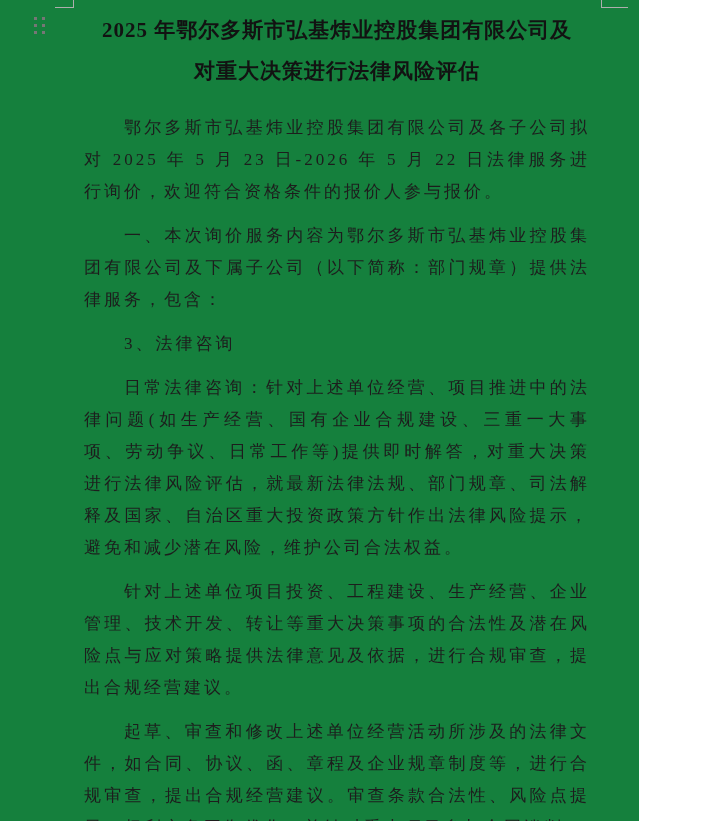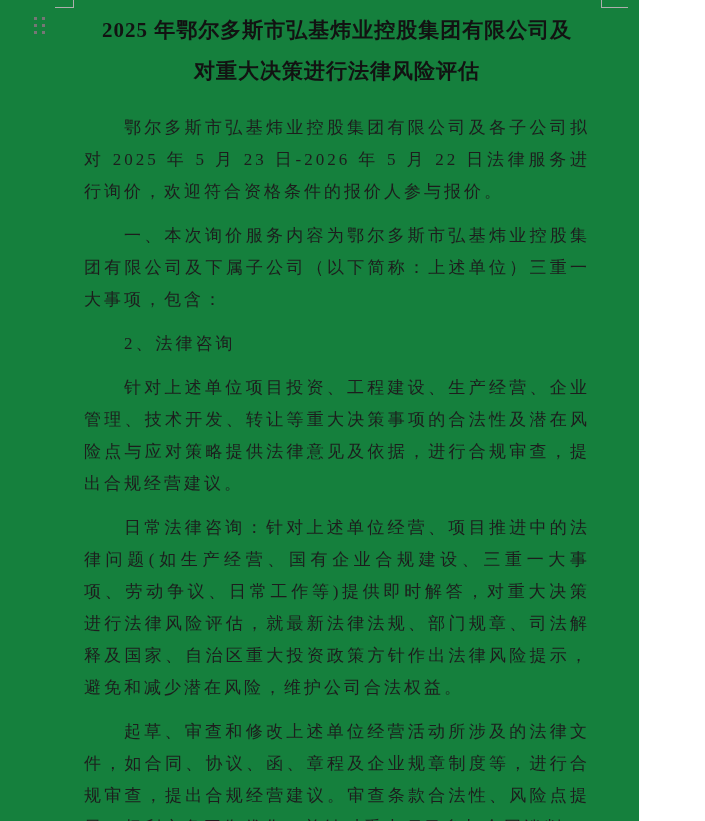--- a/index.html
+++ b/index.html
@@ -97,20 +97,20 @@
     <span class="dot"></span>
   </div>
 
   <div class="doc-title">
     <div>2025 年鄂尔多斯市弘基炜业控股集团有限公司及</div>
     <div>对重大决策进行法律风险评估</div>
   </div>
 
   <div class="doc-body">
     <p>鄂尔多斯市弘基炜业控股集团有限公司及各子公司拟对 2025 年 5 月 23 日-2026 年 5 月 22 日法律服务进行询价，欢迎符合资格条件的报价人参与报价。</p>
-    <p>一、本次询价服务内容为鄂尔多斯市弘基炜业控股集团有限公司及下属子公司（以下简称：上述单位）三重一大事项，包含：</p>
-    <p>2、法律咨询</p>
+    <p>一、本次询价服务内容为鄂尔多斯市弘基炜业控股集团有限公司及下属子公司（以下简称：部门规章）提供法律服务，包含：</p>
+    <p>3、法律咨询</p>
+    <p>日常法律咨询：针对上述单位经营、项目推进中的法律问题(如生产经营、国有企业合规建设、三重一大事项、劳动争议、日常工作等)提供即时解答，对重大决策进行法律风险评估，就最新法律法规、部门规章、司法解释及国家、自治区重大投资政策方针作出法律风险提示，避免和减少潜在风险，维护公司合法权益。</p>
     <p>针对上述单位项目投资、工程建设、生产经营、企业管理、技术开发、转让等重大决策事项的合法性及潜在风险点与应对策略提供法律意见及依据，进行合规审查，提出合规经营建议。</p>
-    <p>日常法律咨询：针对上述单位经营、项目推进中的法律问题(如生产经营、国有企业合规建设、三重一大事项、劳动争议、日常工作等)提供即时解答，对重大决策进行法律风险评估，就最新法律法规、部门规章、司法解释及国家、自治区重大投资政策方针作出法律风险提示，避免和减少潜在风险，维护公司合法权益。</p>
     <p>起草、审查和修改上述单位经营活动所涉及的法律文件，如合同、协议、函、章程及企业规章制度等，进行合规审查，提出合规经营建议。审查条款合法性、风险点提示、权利义务平衡优化，并针对重大项目参与合同谈判。</p>
   </div>
 
 </div>
 
 </body></html>

